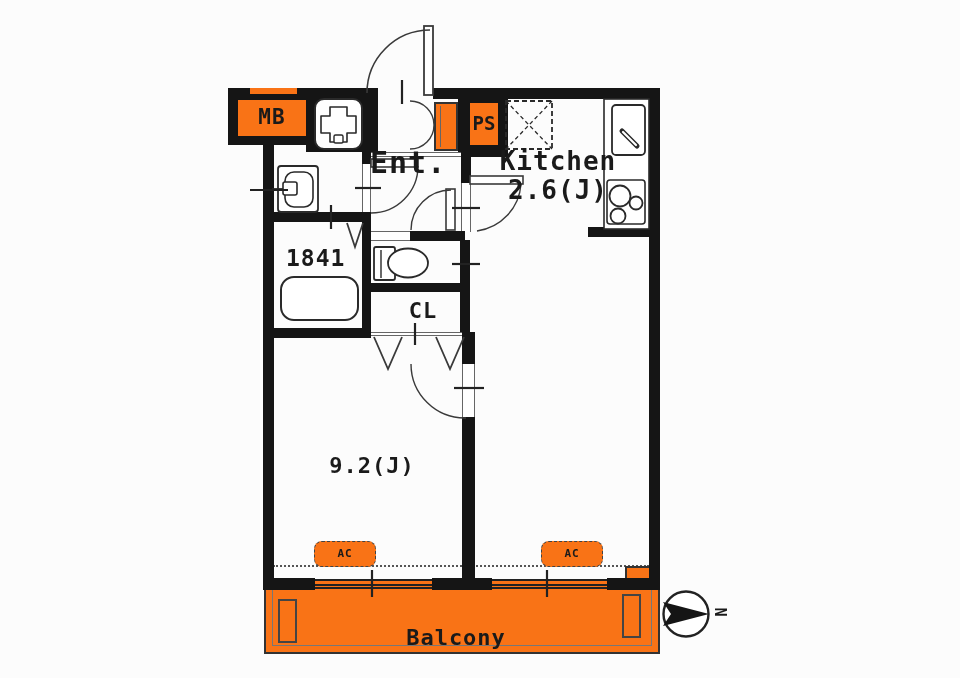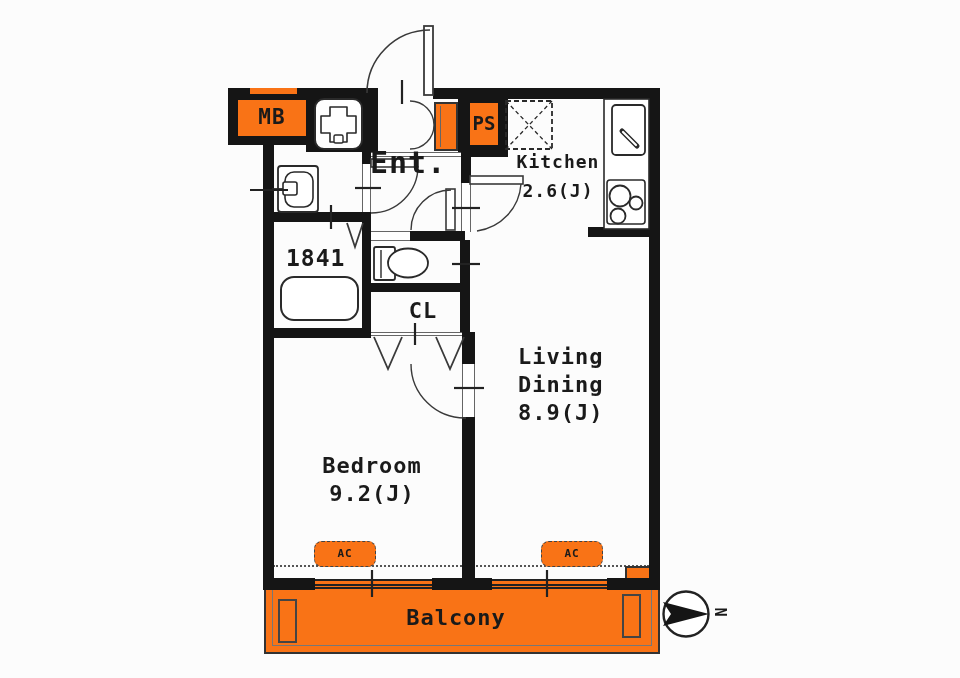--- a/index.html
+++ b/index.html
@@ -169,31 +169,25 @@
   <div class="box t ctr" style="left:314px;top:541px;width:62px;height:26px;border:1.5px dashed #444;border-radius:8px;font-size:11px;line-height:23px;">
     <span>AC</span>
   </div>
   <div class="box t ctr" style="left:541px;top:541px;width:62px;height:26px;border:1.5px dashed #444;border-radius:8px;font-size:11px;line-height:23px;">
     <span>AC</span>
   </div>
 
   <div class="t ctr" style="left:238px;top:105px;width:68px;font-size:21px;">MB</div>
   <div class="t" style="left:370px;top:109px;font-size:30px;margin-top:36px;">Ent.</div>
   <div class="t ctr" style="left:468px;top:112px;width:32px;font-size:19px;letter-spacing:0;">PS</div>
-  <div class="t ctr" style="left:497px;top:147px;width:122px;font-size:18px;line-height:29px;">
+  <div class="t ctr" style="left:497px;top:147px;width:122px;font-size:26px;line-height:29px;">
     <div>Kitchen</div>
     <div>2.6(J)</div>
   </div>
   <div class="t" style="left:286px;top:245px;font-size:23px;">1841</div>
   <div class="t ctr" style="left:398px;top:298px;width:50px;font-size:22px;">CL</div>
-  <div class="t" style="left:518px;top:343px;font-size:22px;line-height:28px;">
-    <div>Living</div>
-    <div>Dining</div>
-    <div>8.9(J)</div>
-  </div>
   <div class="t ctr" style="left:308px;top:452px;width:128px;font-size:22px;line-height:28px;">
-    <div>Bedroom</div>
     <div>9.2(J)</div>
   </div>
-  <div class="t ctr" style="left:380px;top:605px;width:152px;font-size:22px;">Balcony</div>
+  <div class="t ctr" style="left:380px;top:625px;width:152px;font-size:22px;">Balcony</div>
   <div class="t ctr" style="left:707px;top:603px;width:26px;font-size:15px;font-weight:bold;transform:rotate(90deg);letter-spacing:0;">N</div>
 
 </div>
 
 </body></html>

